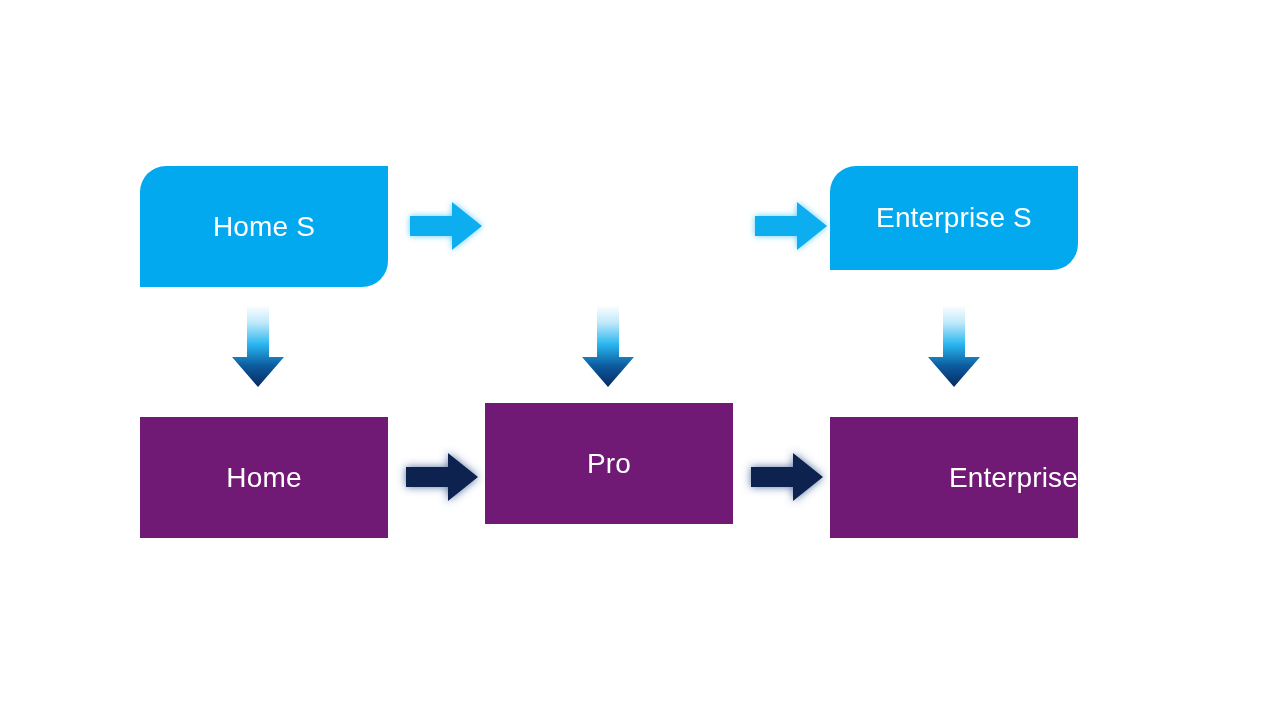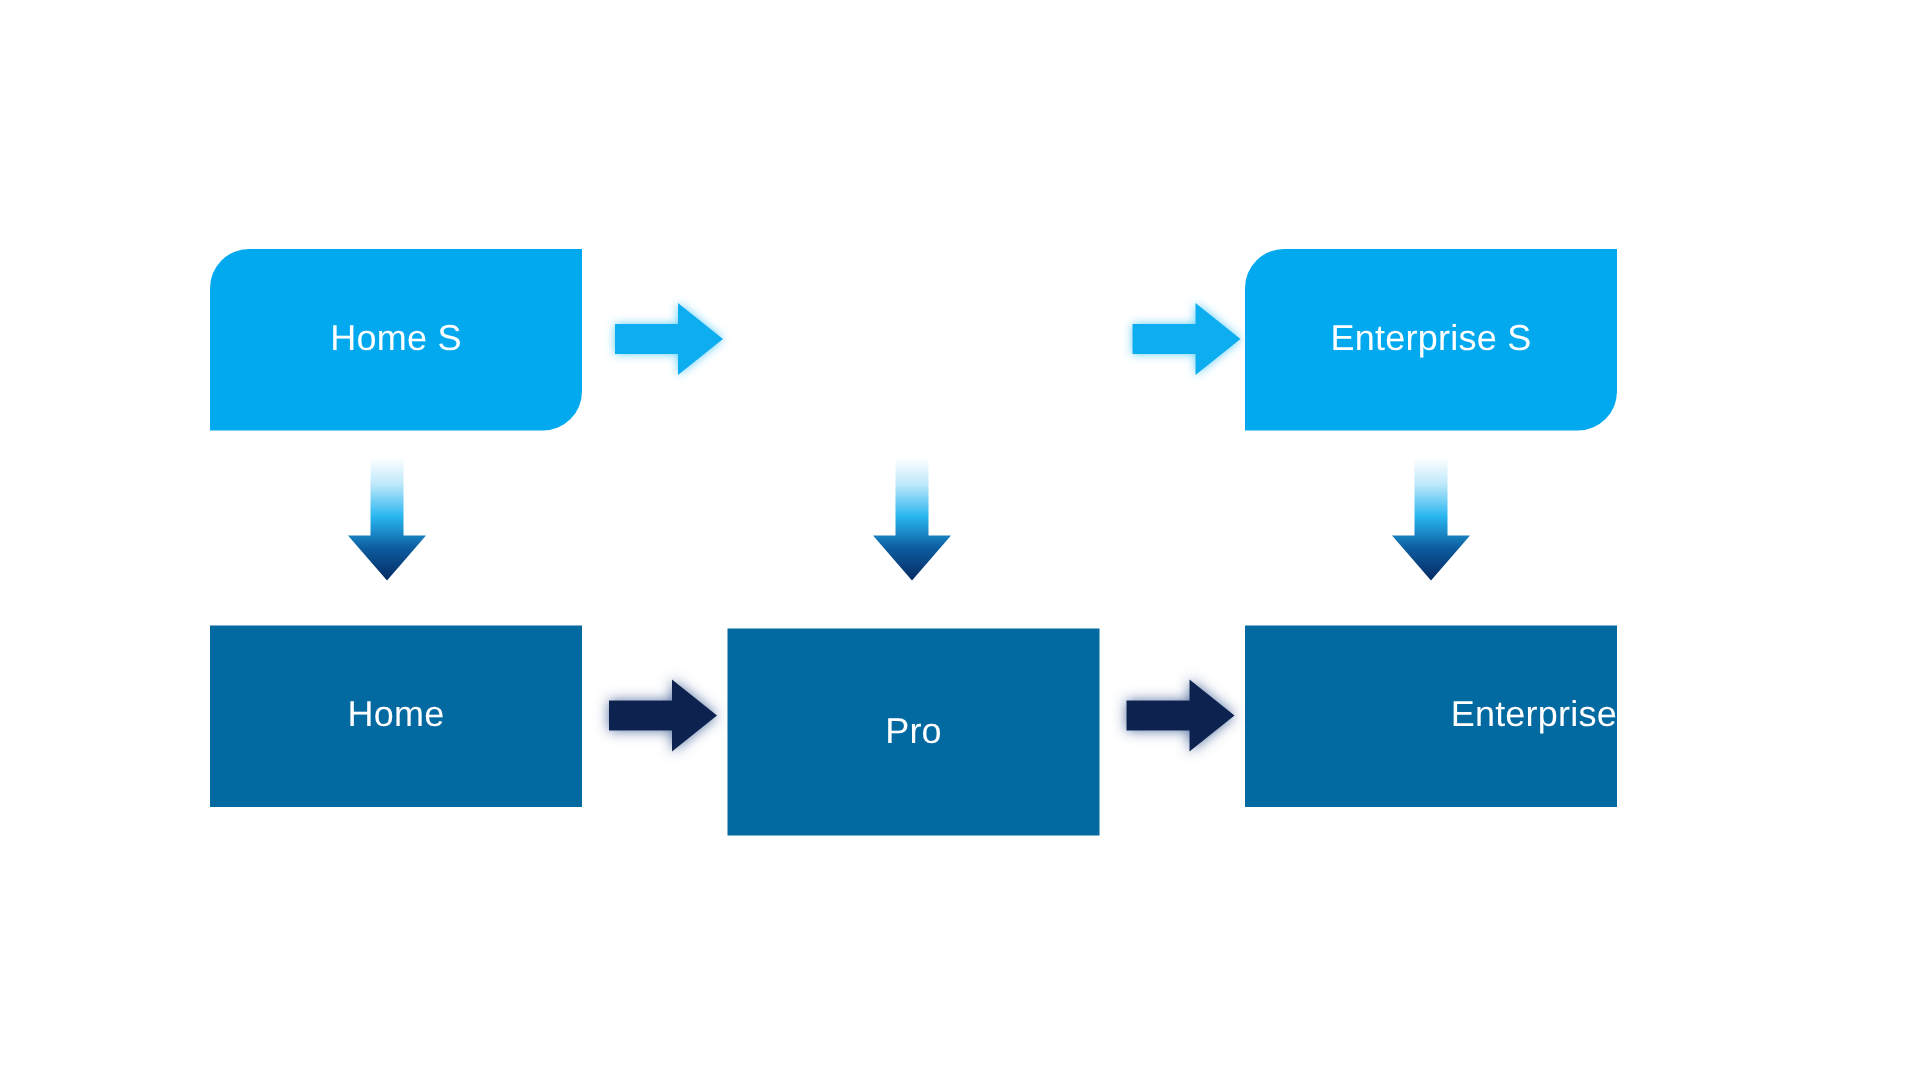--- a/index.html
+++ b/index.html
@@ -22,33 +22,33 @@
   }
 
   
   .node {
     position: absolute;
     display: flex;
     align-items: center;
     justify-content: center;
     box-sizing: border-box;
     color: #ffffff;
-    font-size: 24px;
+    font-size: 28px;
     font-weight: 400;
     letter-spacing: .15px;
     line-height: 1.2;
     text-align: center;
     -webkit-font-smoothing: antialiased;
   }
   .node-top {
     background: #03A9EF;
     border-radius: 26px 0 26px 0;
   }
   .node-bottom {
-    background: #0369a1;
+    background: #701a75;
     border-radius: 0;
   }
 
   
   .h-arrow {
     position: absolute;
     display: block;
   }
   .h-arrow svg { display: block; overflow: visible; }
 
@@ -62,21 +62,21 @@
 </head>
 <body>
 
 <div id="canvas">
 
   <div class="node node-top" style="left:140px; top:166px; width:248px; height:121px;">
     <span>Home S</span>
   </div>
 
 
-  <div class="node node-top" style="left:830px; top:166px; width:248px; height:121px;">
+  <div class="node node-top" style="left:830px; top:166px; width:248px; height:104px;">
     <span>Enterprise S</span>
   </div>
 
   <div class="h-arrow" style="left:408px; top:198px; width:76px; height:56px;">
     <svg width="76" height="56" viewBox="0 0 76 56" xmlns="http://www.w3.org/2000/svg">
       <defs>
         <filter id="glowTop1" x="-50%" y="-50%" width="200%" height="200%">
           <feDropShadow dx="0" dy="0" stdDeviation="3.2" flood-color="#57CCF7" flood-opacity="0.95"></feDropShadow>
         </filter>
       </defs>
@@ -137,21 +137,21 @@
         </linearGradient>
       </defs>
       <polygon points="17,0 39,0 39,52 54,52 28,82 2,52 17,52" fill="url(#vgrad3)"></polygon>
     </svg>
   </div>
 
   <div class="node node-bottom" style="left:140px; top:417px; width:248px; height:121px;">
     <span>Home</span>
   </div>
 
-  <div class="node node-bottom" style="left:485px; top:419px; width:248px; height:138px;">
+  <div class="node node-bottom" style="left:485px; top:403px; width:248px; height:121px;">
     <span>Pro</span>
   </div>
 
   <div class="node node-bottom" style="left:830px; top:417px; width:248px; height:121px;justify-content:flex-end;">
     <span>Enterprise</span>
   </div>
 
   <div class="h-arrow" style="left:404px; top:449px; width:76px; height:56px;">
     <svg width="76" height="56" viewBox="0 0 76 56" xmlns="http://www.w3.org/2000/svg">
       <defs>

